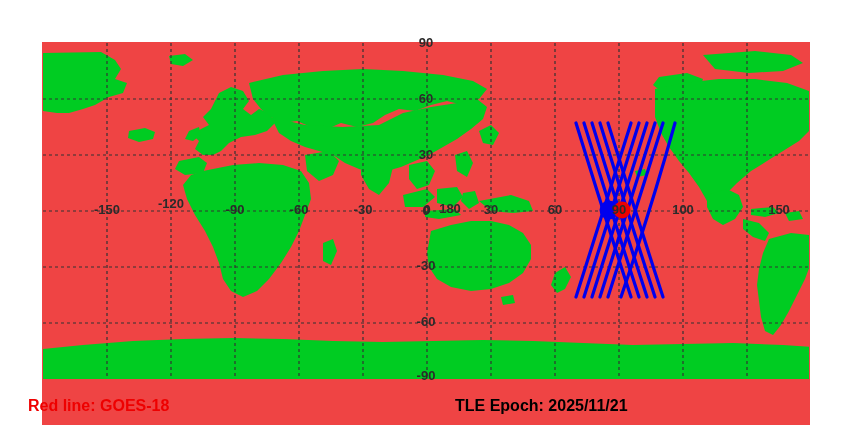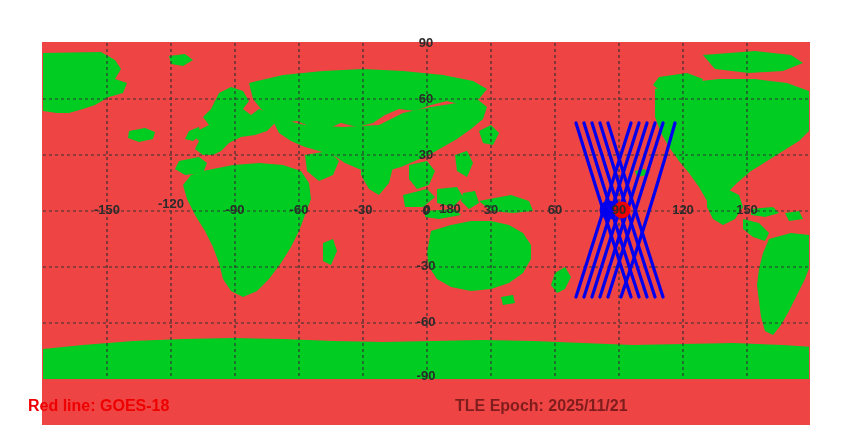--- a/index.html
+++ b/index.html
@@ -168,32 +168,32 @@
 
     <div class="tick" style="left:64px;top:166px;">-150</div>
     <div class="tick" style="left:128px;top:160px;">-120</div>
     <div class="tick" style="left:192px;top:166px;">-90</div>
     <div class="tick" style="left:256px;top:166px;">-60</div>
     <div class="tick" style="left:320px;top:166px;">-30</div>
     <div class="tick" style="left:384px;top:166px;">0</div>
     <div class="tick" style="left:448px;top:166px;">30</div>
     <div class="tick" style="left:512px;top:166px;">60</div>
     <div class="tick" style="left:576px;top:166px;">90</div>
-    <div class="tick" style="left:640px;top:166px;">120</div>
-    <div class="tick" style="left:704px;top:166px;">150</div>
+    <div class="tick" style="left:640px;top:166px;">100</div>
+    <div class="tick" style="left:736px;top:166px;">150</div>
   </div>
 
   <div class="tick" style="position:absolute;left:450px;top:208px;">180</div>
 
   <div class="tick" style="position:absolute;left:426px;top:42px;">90</div>
   <div class="tick" style="position:absolute;left:426px;top:98px;">60</div>
   <div class="tick" style="position:absolute;left:426px;top:154px;">30</div>
   <div class="tick" style="position:absolute;left:426px;top:210px;">0</div>
   <div class="tick" style="position:absolute;left:426px;top:265px;">-30</div>
   <div class="tick" style="position:absolute;left:426px;top:321px;">-60</div>
   <div class="tick" style="position:absolute;left:426px;top:375px;">-90</div>
 
   <div id="legend">
     <span class="legend-item" id="legend-red" style="color:#ee0000;">Red line: GOES-18</span>
-    <span class="legend-item" id="legend-epoch" style="color:#7f1d1d;">TLE Epoch: 2025/11/21</span>
+    <span class="legend-item" id="legend-epoch" style="color:#000000;">TLE Epoch: 2025/11/21</span>
   </div>
 
 </div>
 
 </body></html>

